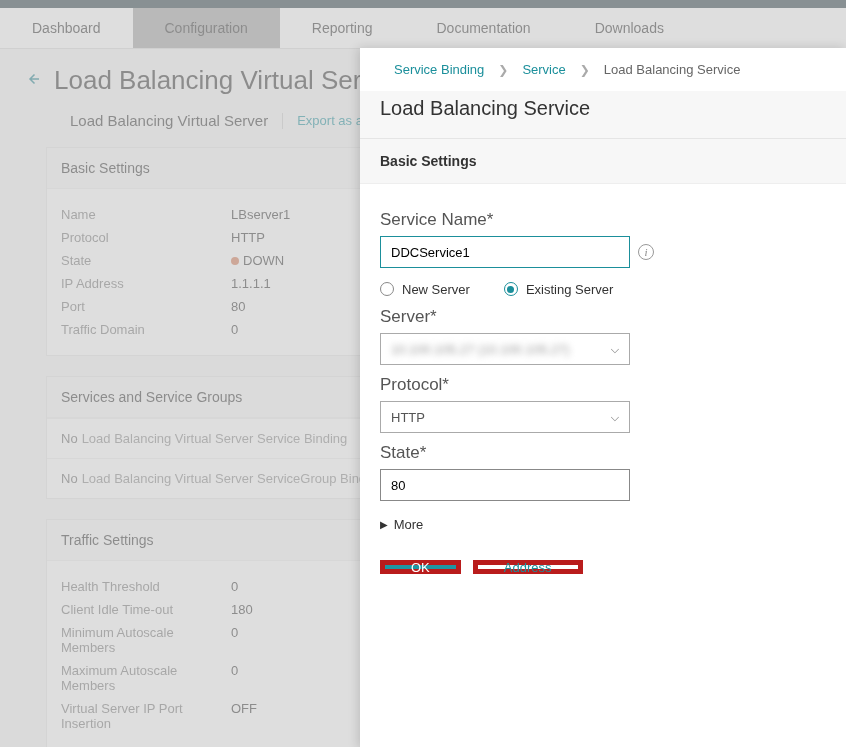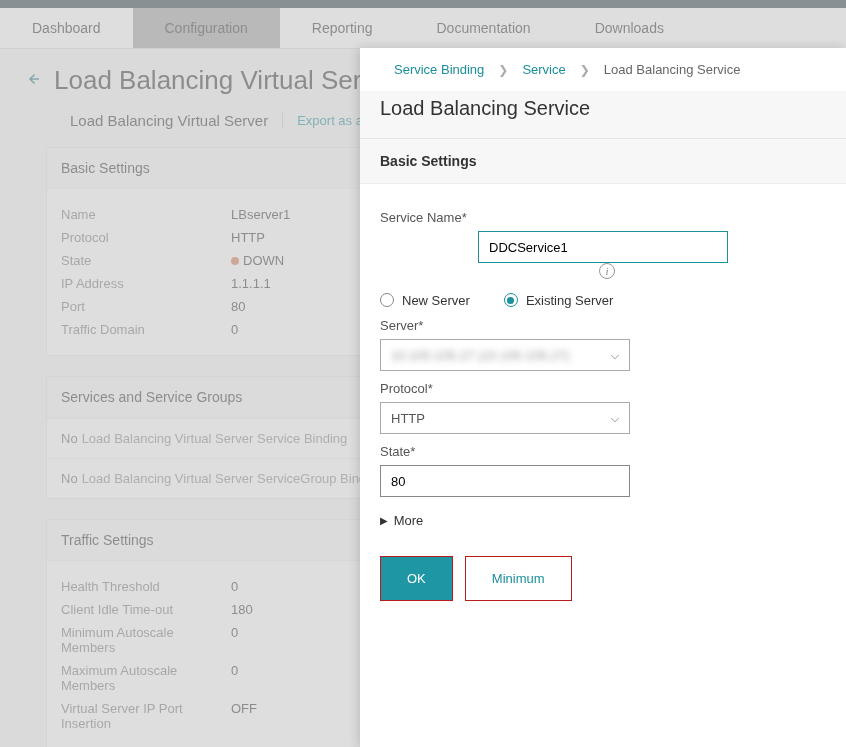--- a/index.html
+++ b/index.html
@@ -36,39 +36,39 @@
 
 
 .slide { position: absolute; top: 48px; right: 0; width: 486px; height: 700px; background: #fff; box-shadow: -2px 0 10px rgba(0,0,0,0.15); }
 .slide-crumbs { display: flex; align-items: center; gap: 14px; padding: 14px 34px; font-size: 13px; }
 .crumb-link { color: #1b8f9b; }
 .crumb-cur { color: #666; }
 .crumb-chev { color: #aaa; font-size: 12px; }
 .slide-pgtitle { font-size: 20px; font-weight: 500; padding: 6px 20px 18px; background: #f7f7f7; border-bottom: 1px solid #e5e5e5; }
 .slide-section-hd { padding: 14px 20px; font-size: 14px; font-weight: 600; background: #f7f7f7; color: #333; border-bottom: 1px solid #eee; }
 .form { padding: 16px 20px; }
-.f-label { font-size: 13px; color: #555; margin-bottom: 6px; margin-top: 10px; }
+.f-label { font-size: 17px; color: #555; margin-bottom: 6px; margin-top: 10px; }
 .f-input { width: 250px; height: 32px; border: 1px solid #888; padding: 0 10px; font-size: 13px; background: #fff; }
 .f-input.highlight { border-color: #1b8f9b; }
 .f-select { width: 250px; height: 32px; border: 1px solid #aaa; padding: 0 10px; font-size: 13px; background: #fff; display: flex; align-items: center; justify-content: space-between; color: #555;}
 .f-select .chev { color: #888; font-size: 11px; }
 .info-icon { display: inline-flex; width: 16px; height: 16px; border: 1px solid #999; border-radius: 50%; align-items: center; justify-content: center; font-size: 11px; color: #888; margin-left: 8px; font-style: italic; font-family: serif; }
 .radio-row { display: flex; gap: 34px; margin: 14px 0 10px; font-size: 13px; }
 .radio-opt { display: flex; gap: 8px; color: #333; }
 .radio { width: 14px; height: 14px; border: 1.5px solid #888; border-radius: 50%; display: inline-flex; align-items: center; justify-content: center; }
 .radio.sel::after { content: ""; width: 7px; height: 7px; background: #1b8f9b; border-radius: 50%; }
 .radio.sel { border-color: #1b8f9b; }
 .more-row { margin-top: 16px; font-size: 13px; font-weight: 500; color: #333; display: flex; align-items: center; gap: 6px; }
 .more-row .tri { font-size: 10px; }
 .btn-row { display: flex; gap: 12px; padding: 12px 20px; }
-.btn { height: 45px; padding: 0 26px; font-size: 13px; border: 1px solid #b91c1c; cursor: pointer; display: flex; align-items: center; }
+.btn { height: 14px; padding: 0 26px; font-size: 13px; border: 5px solid #b91c1c; cursor: pointer; display: flex; align-items: center; }
 .btn-primary { background: #1f96a3; color: #fff; }
 .btn-secondary { background: #fff; color: #1b8f9b; }
 .blurred { filter: blur(3px); color: #999; }
-.input-wrap { display: flex; align-items: center; flex-direction: column; }
+.input-wrap { display: flex; align-items: center; }
 </style>
 </head>
 <body>
 
 <div class="topbar-strip"></div>
 <div class="nav-tabs">
   <div class="nav-tab">Dashboard</div>
   <div class="nav-tab active">Configuration</div>
   <div class="nav-tab">Reporting</div>
   <div class="nav-tab">Documentation</div>
@@ -200,15 +200,15 @@
     <input class="f-input" value="80" style="">
 
     <div class="more-row">
       <span class="tri">▶</span>
       <span>More</span>
     </div>
   </div>
 
   <div class="btn-row">
     <div class="btn btn-primary">OK</div>
-    <div class="btn btn-secondary">Minimum</div>
+    <div class="btn btn-secondary">Address</div>
   </div>
 </div>
 
 </body></html>

